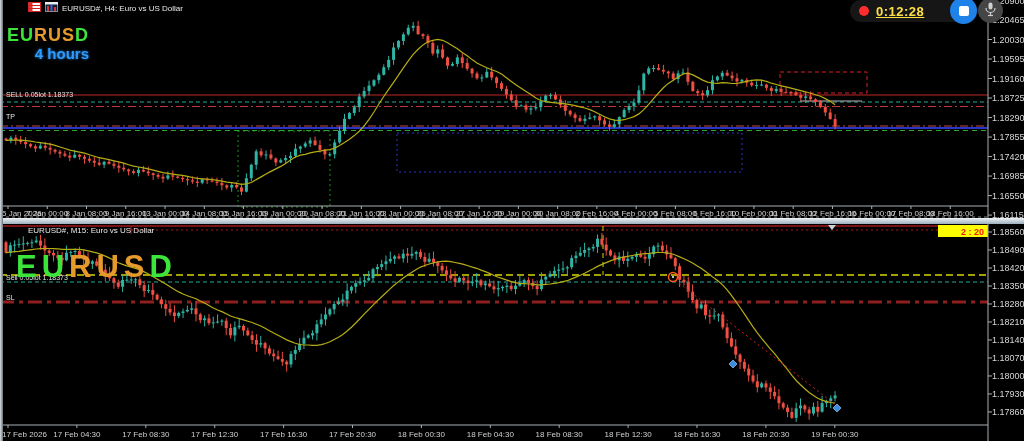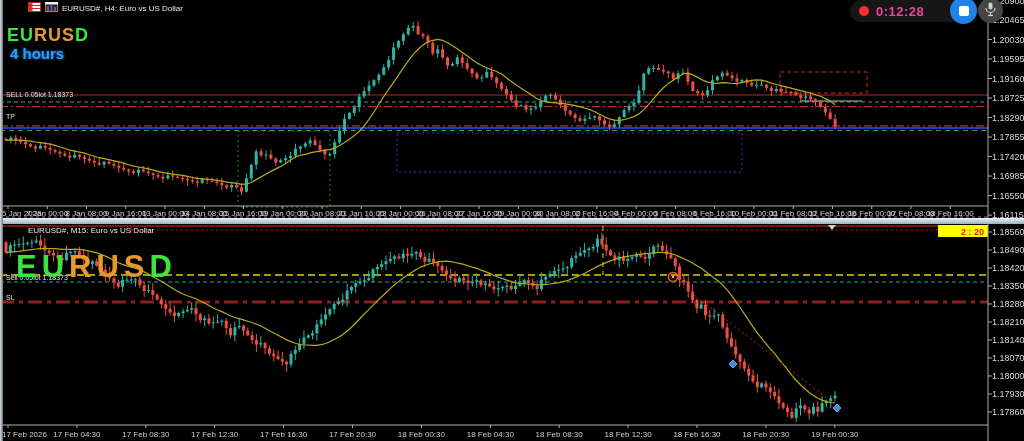--- a/index.html
+++ b/index.html
@@ -13,30 +13,30 @@
             background:linear-gradient(180deg,#eef3f6,#9db0bb);z-index:5;}
   .panel-bottom{top:224px;height:217px;}
   svg.chart{position:absolute;left:0;top:0;}
   .titlebar{position:absolute;left:8px;top:2px;display:flex;align-items:center;gap:4px;
             font-size:8px;color:#eaeaea;z-index:3;white-space:nowrap;padding-left:20px;}
   .titlebar .ticon{display:inline-block;}
   .wm{position:absolute;font-weight:bold;pointer-events:none;z-index:2;line-height:1.1;}
   .wm-tf{color:#2e9bff;text-shadow:0 0 3px rgba(46,155,255,.8);}
   #wm-h4{left:7px;top:26px;}
   #wm-h4 .wm-sym{font-size:18px;letter-spacing:1px;}
-  #wm-h4 .wm-tf{font-size:15px;margin-left:3px;display:block;}
+  #wm-h4 .wm-tf{font-size:15px;margin-left:3px;display:block;text-align:right;}
   #wm-m15{left:16px;top:26px;}
   #wm-m15 .wm-sym{font-size:31px;letter-spacing:5px;}
   #wm-m15 .wm-tf{font-size:24px;margin-left:-14px;display:block;letter-spacing:1px;}
   .rec{position:absolute;left:850px;top:0;width:160px;height:26px;z-index:8;}
   .rec-bar{position:absolute;left:0;top:0;width:128px;height:22px;background:#161616;
            border-radius:11px;display:flex;align-items:center;padding-left:9px;
            box-sizing:border-box;gap:7px;}
   .rec-dot{width:10px;height:10px;border-radius:50%;background:#ff2d2d;}
-  .rec-time{color:#ec4899;font-weight:bold;font-size:13px;letter-spacing:.5px;}
+  .rec-time{color:#fde047;font-weight:bold;font-size:13px;letter-spacing:.5px;text-decoration:underline;}
   .btn-stop{position:absolute;left:100px;top:-3px;width:27px;height:27px;border-radius:50%;
             background:#1e82e8;display:flex;align-items:center;justify-content:center;border:none;}
   .stop-square{width:10px;height:10px;background:#fff;border-radius:2px;}
   .btn-mic{position:absolute;left:128px;top:-2px;width:25px;height:25px;border-radius:50%;
            background:#454545;display:flex;align-items:center;justify-content:center;border:none;}
 </style>
 </head>
 <body>
 
 <div class="screen">

